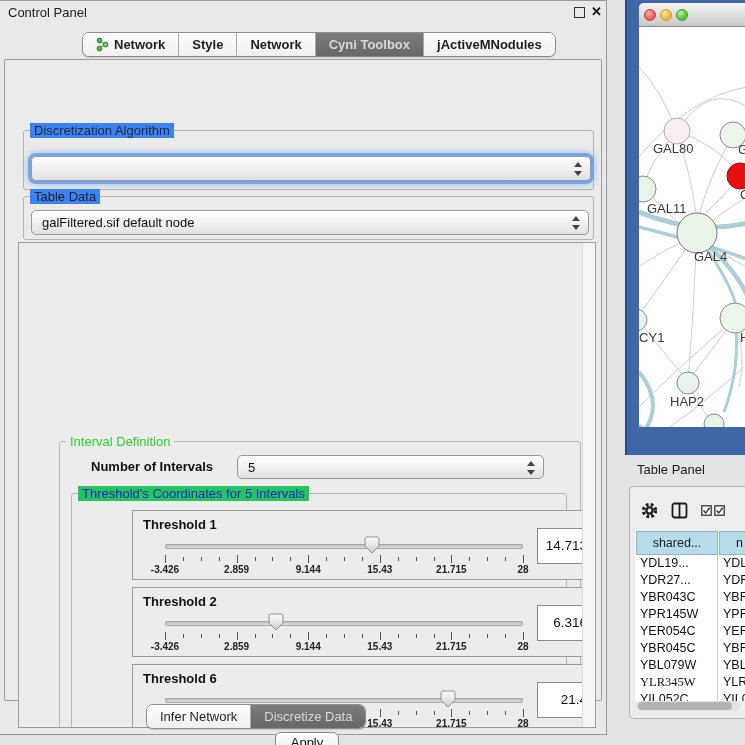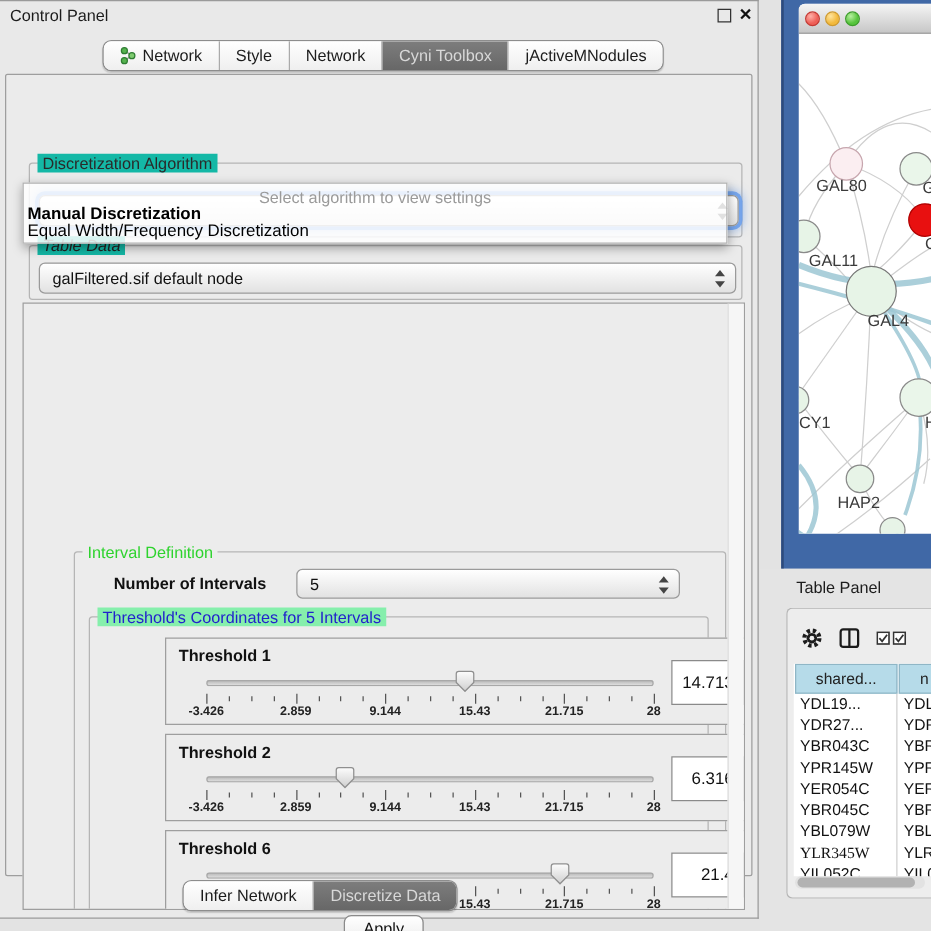--- a/index.html
+++ b/index.html
@@ -13,27 +13,27 @@
   #cp-float{left:574px;top:6px;width:9px;height:9px;border:1.5px solid #333;}
   #cp-close{left:591px;top:3px;font-size:13px;font-weight:bold;color:#111;}
   
   .seg-bar{display:flex;height:23px;border:1px solid #8d8d8d;border-radius:7px;
     overflow:hidden;background:#fff;box-shadow:0 1px 1px rgba(0,0,0,.15);}
   .seg{display:flex;align-items:center;justify-content:center;gap:5px;
     padding:0 13px;font-size:13px;color:#1c1c1c;white-space:nowrap;
     background:linear-gradient(#ffffff,#efefef);border-right:1px solid #aaa;cursor:default;}
   .seg:last-child{border-right:none;}
   .seg.sel{background:linear-gradient(#7d7d7d,#676767);color:#d8d8d8;}
-  #top-tabs{left:82px;top:31px;}
+  #top-tabs{left:82px;top:31px;font-weight:bold;}
   #bottom-tabs{left:146px;top:703px;}
   
   #content{left:4px;top:58px;width:598px;height:642px;background:#ebebeb;
     border:1px solid #9e9e9e;border-radius:2px;box-sizing:border-box;}
   .group{border:1px solid #b5b5b5;border-radius:3px;box-sizing:border-box;}
-  .group-title{position:absolute;top:-8px;left:6px;background:#14b8a6;
+  .group-title{position:absolute;top:-8px;left:6px;background:#3b82f6;
     padding:0 4px;font-size:13px;}
   .combo{background:linear-gradient(#ffffff,#e2e2e2);border:1px solid #9a9a9a;
     border-radius:5px;font-size:13px;color:#111;line-height:24px;
     padding-left:10px;box-sizing:border-box;}
   .spinner{position:absolute;right:8px;top:5px;width:8px;height:14px;
     display:flex;flex-direction:column;align-items:center;justify-content:space-between;}
   .spinner b{width:0;height:0;border-left:4px solid transparent;border-right:4px solid transparent;}
   .spin-up{border-bottom:5px solid #444;}
   .spin-down{border-top:5px solid #444;}
   
@@ -42,33 +42,33 @@
   #da-combo{left:26px;top:96px;width:560px;height:25px;
     box-shadow:0 0 0 3px rgba(110,160,235,.9),0 0 7px 4px rgba(110,160,235,.5);}
   #algo-popup{left:13px;top:86px;width:562px;height:47px;
     background:rgba(255,255,255,.84);border:1px solid #b0b0b0;
     box-shadow:0 3px 8px rgba(0,0,0,.35);z-index:5;}
   #popup-placeholder{text-align:center;color:#9a9a9a;font-size:13px;margin-top:3px;height:14px;}
   .popup-item{font-size:13.5px;color:#000;padding-left:3px;height:14px;line-height:14px;}
   .popup-item.sel{font-weight:bold;}
   
   #td-group{left:18px;top:136px;width:571px;height:44px;}
-  #td-title{color:#222;font-style:italic;}
+  #td-title{color:#222;}
   #td-combo{left:26px;top:150px;width:558px;height:25px;}
   
   #scroll-area{left:13px;top:182px;width:578px;height:486px;background:#ececec;
     border:1px solid #9e9e9e;box-sizing:border-box;overflow:hidden;}
   #v-scroll{left:577px;top:183px;width:13px;height:484px;background:#f6f6f6;
     border-left:1px solid #dcdcdc;box-sizing:border-box;}
   #interval-group{left:40px;top:198px;width:522px;height:378px;}
   #interval-title{color:var(--group-green);background:#ececec;}
   #noi-label{left:72px;top:216px;font-size:13px;font-weight:bold;color:#111;}
   #noi-combo{left:218px;top:212px;width:307px;height:24px;}
   #thr-group{left:52px;top:250px;width:496px;height:318px;}
-  #thr-title{color:var(--group-blue);background:#86efac;}
+  #thr-title{color:var(--group-blue);background:#22c55e;}
   .threshold-box{position:absolute;left:60px;width:479px;height:70px;
     border:1px solid #9e9e9e;background:#ececec;box-sizing:border-box;}
   .t-label{position:absolute;left:10px;top:6px;font-size:13px;font-weight:bold;color:#111;}
   .track{position:absolute;left:32px;top:33px;width:358px;height:5px;border-radius:3px;
     background:linear-gradient(#b2b2b2,#e8e8e8);box-shadow:0 0 0 1px #a8a8a8 inset;}
   .thumb{position:absolute;top:25px;}
   .ticks{position:absolute;left:32px;top:44px;width:358px;height:9px;}
   .tick{position:absolute;width:1px;background:#555;}
   .tick.minor{height:4px;top:2px;}
   .tick.major{height:8px;top:0;}
@@ -159,25 +159,20 @@
       <div class="abs group" id="da-group">
         <span class="group-title" id="da-title">Discretization Algorithm</span>
       </div>
       <div class="abs combo" id="da-combo">
         <span class="spinner">
           <b class="spin-up"></b>
             <b class="spin-down"></b>
           </span>
       </div>
 
-      <div class="abs" id="algo-popup">
-        <div id="popup-placeholder">Select algorithm to view settings</div>
-        <div class="popup-item sel">Manual Discretization</div>
-        <div class="popup-item">Equal Width/Frequency Discretization</div>
-      </div>
 
       <div class="abs group" id="td-group">
         <span class="group-title" id="td-title">Table Data</span>
       </div>
       <div class="abs combo" id="td-combo">
         <span>galFiltered.sif default node</span>
         <span class="spinner">
           <b class="spin-up"></b>
             <b class="spin-down"></b>
           </span>

